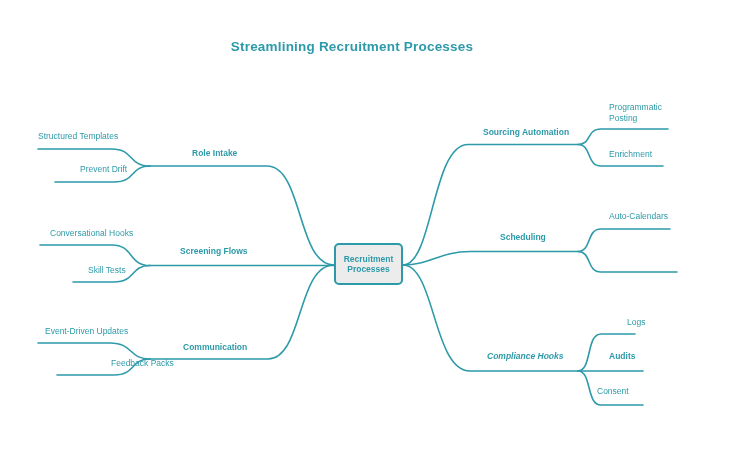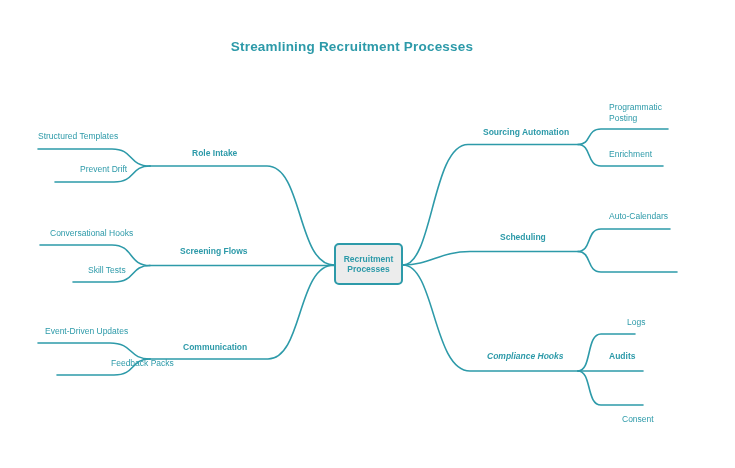--- a/index.html
+++ b/index.html
@@ -122,17 +122,17 @@
 
   <div class="lbl branch" style="left:483px;top:127px;">Sourcing Automation</div>
   <div class="lbl branch" style="left:500px;top:232px;">Scheduling</div>
   <div class="lbl branch" style="left:487px;top:351px;font-style:italic;">Compliance Hooks</div>
 
   <div class="lbl wrap" style="left:609px;top:102px;width:68px;">Programmatic Posting</div>
   <div class="lbl" style="left:609px;top:149px;">Enrichment</div>
   <div class="lbl" style="left:609px;top:211px;">Auto-Calendars</div>
   <div class="lbl" style="left:609px;top:317px;padding-left:18px;">Logs</div>
   <div class="lbl" style="left:609px;top:351px;font-weight:bold;">Audits</div>
-  <div class="lbl" style="left:622px;top:386px;margin-top:28px;">Consent</div>
+  <div class="lbl" style="left:597px;top:386px;">Consent</div>
 
   <div class="root-node">Recruitment Processes</div>
 
 </div>
 
 </body></html>

